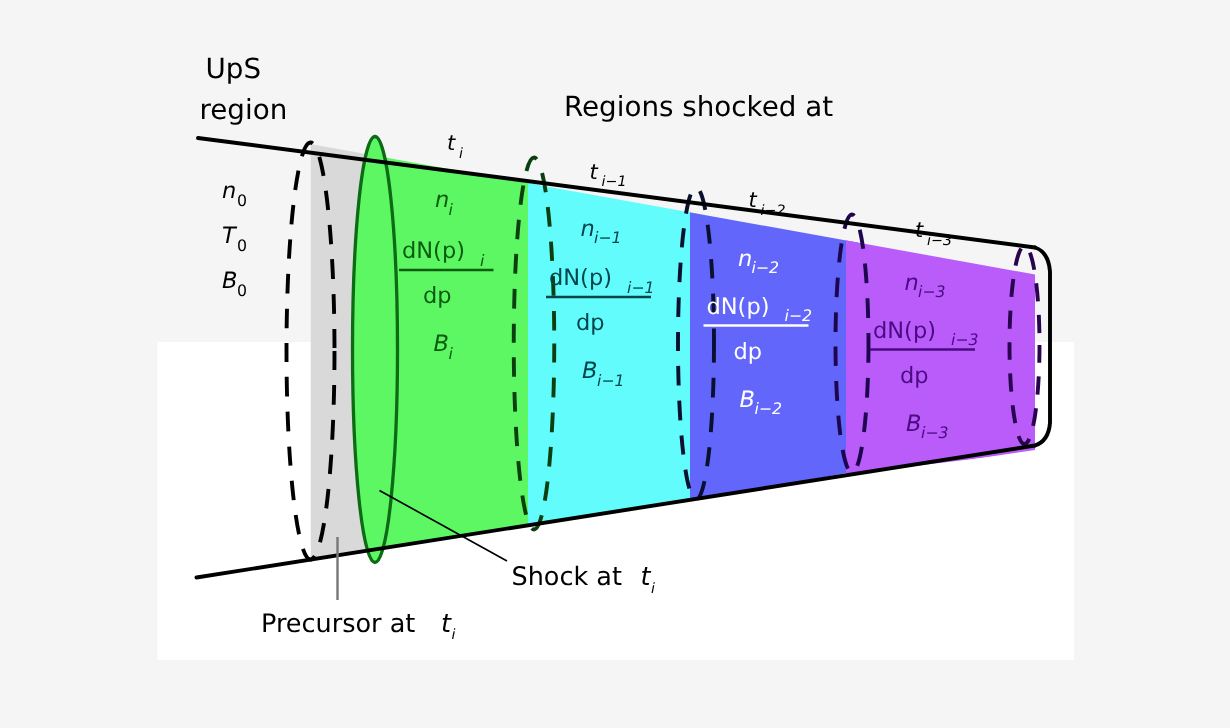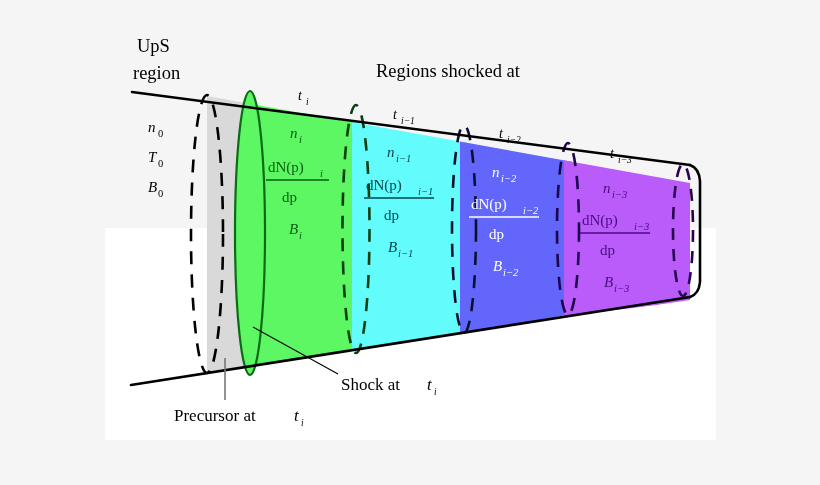--- a/index.html
+++ b/index.html
@@ -2,21 +2,21 @@
 <html><head>
 <meta charset="utf-8">
 <style>
   html,body{margin:0;padding:0;}
   body{
     width:820px;height:485px;
     background:#f5f5f5;
     font-family:"DejaVu Sans","Liberation Sans",sans-serif;
     overflow:hidden;
   }
-  #stage{position:relative;width:820px;height:485px;font-family:Liberation Serif, serif;}
+  #stage{position:relative;width:820px;height:485px;}
   #panel{
     position:absolute;left:105px;top:228px;width:611px;height:212px;
     background:#ffffff;
   }
   svg{position:absolute;left:0;top:0;width:820px;height:485px;}
   .hdr{font-size:18.5px;fill:#000;}
   .ann{font-size:17px;fill:#000;}
   .lbl{font-size:15px;}
   .ital{font-style:italic;}
   .sub{font-size:10.5px;}

